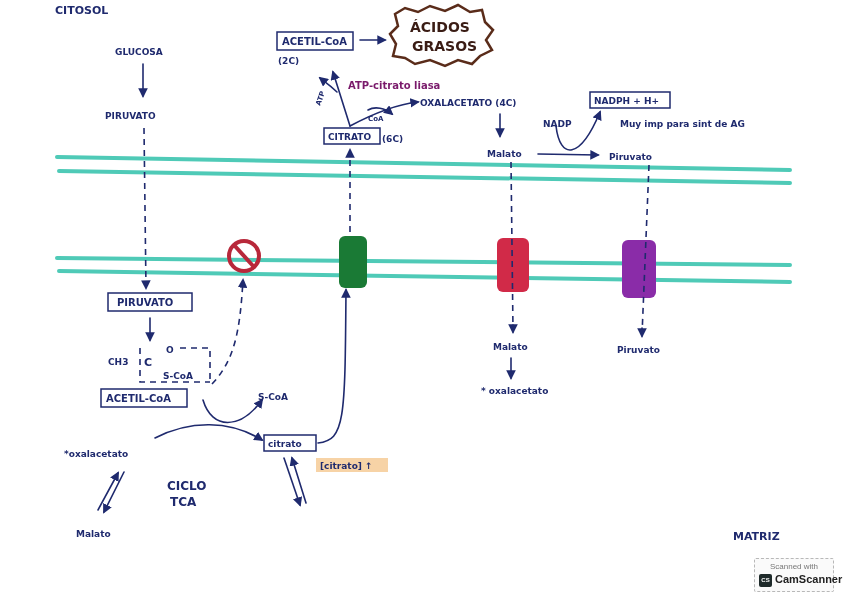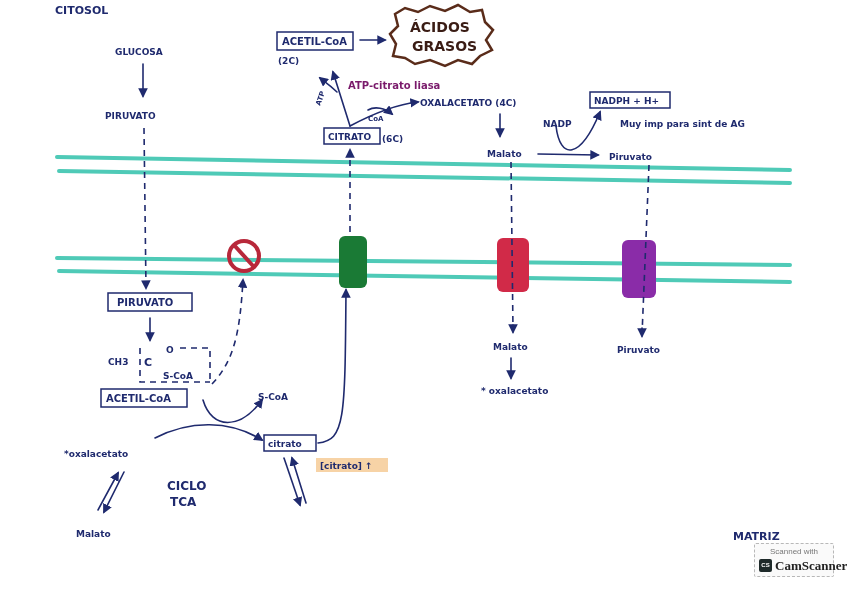--- a/index.html
+++ b/index.html
@@ -9,24 +9,24 @@
   .t9{font-size:9px;}
   .t10{font-size:10px;}
   .t11{font-size:11px;}
   .t12{font-size:12px;}
   .t14{font-size:14px;}
   .purple{fill:#7a1a6b;}
   .stroke{stroke:#1f2a6e;stroke-width:1.6;fill:none;stroke-linecap:round;}
   .dash{stroke:#1f2a6e;stroke-width:1.6;fill:none;stroke-dasharray:6 5;}
   .box{stroke:#1f2a6e;stroke-width:1.5;fill:none;}
   .mem{stroke:#4fcab7;stroke-width:4;fill:none;stroke-linecap:round;}
-  .badge{position:absolute;left:754px;top:543px;width:78px;height:32px;border:1px dashed #b8b8b8;border-radius:2px;background:#fafafa;font-family:"Liberation Sans",sans-serif;}
+  .badge{position:absolute;left:754px;top:558px;width:78px;height:32px;border:1px dashed #b8b8b8;border-radius:2px;background:#fafafa;font-family:"Liberation Sans",sans-serif;}
   .badge .l1{position:absolute;top:3px;left:0;right:0;text-align:center;font-size:8px;color:#777;}
   .badge .logo{position:absolute;left:4px;top:15px;width:13px;height:13px;background:#1e2a2a;border-radius:2px;color:#fff;font-size:6px;line-height:13px;text-align:center;font-weight:bold;}
-  .badge .l2{position:absolute;left:20px;top:14px;font-size:13px;color:#222;font-weight:bold;font-family:Liberation Serif, serif;}
+  .badge .l2{position:absolute;left:20px;top:14px;font-size:11px;color:#222;font-weight:bold;}
 </style>
 </head>
 <body>
 
 <svg id="dia" width="848" height="599" viewBox="0 0 848 599" xmlns="http://www.w3.org/2000/svg">
   <defs>
     <marker id="ah" viewBox="0 0 10 10" refX="8" refY="5" markerWidth="6" markerHeight="6" orient="auto-start-reverse">
       <path d="M0,0 L10,5 L0,10 z" fill="#1f2a6e"></path>
     </marker>
   </defs>

